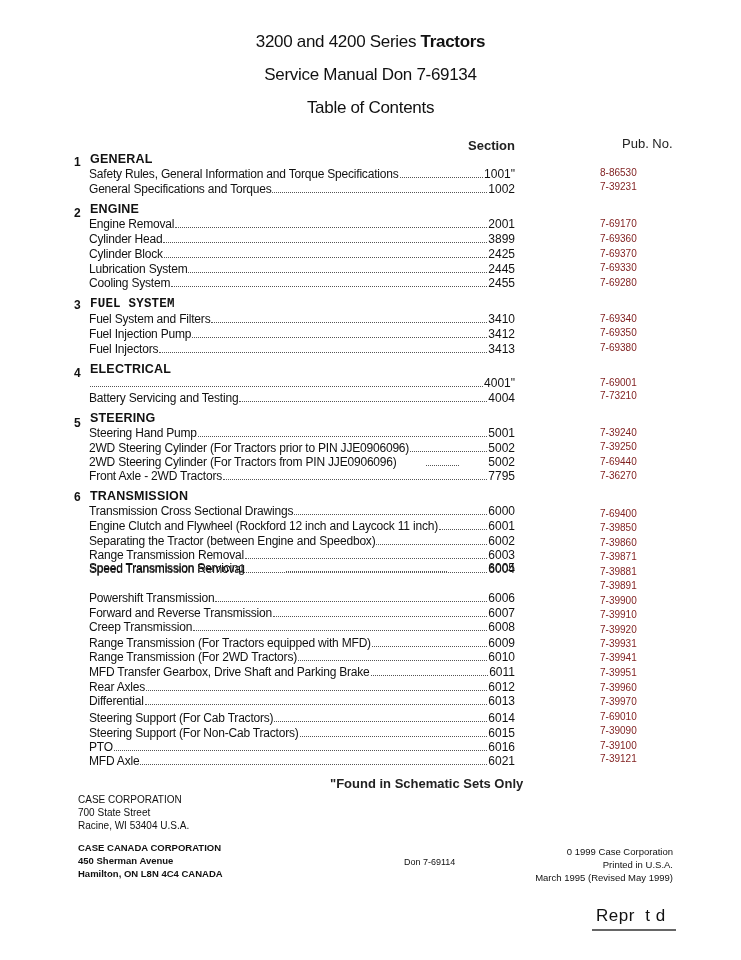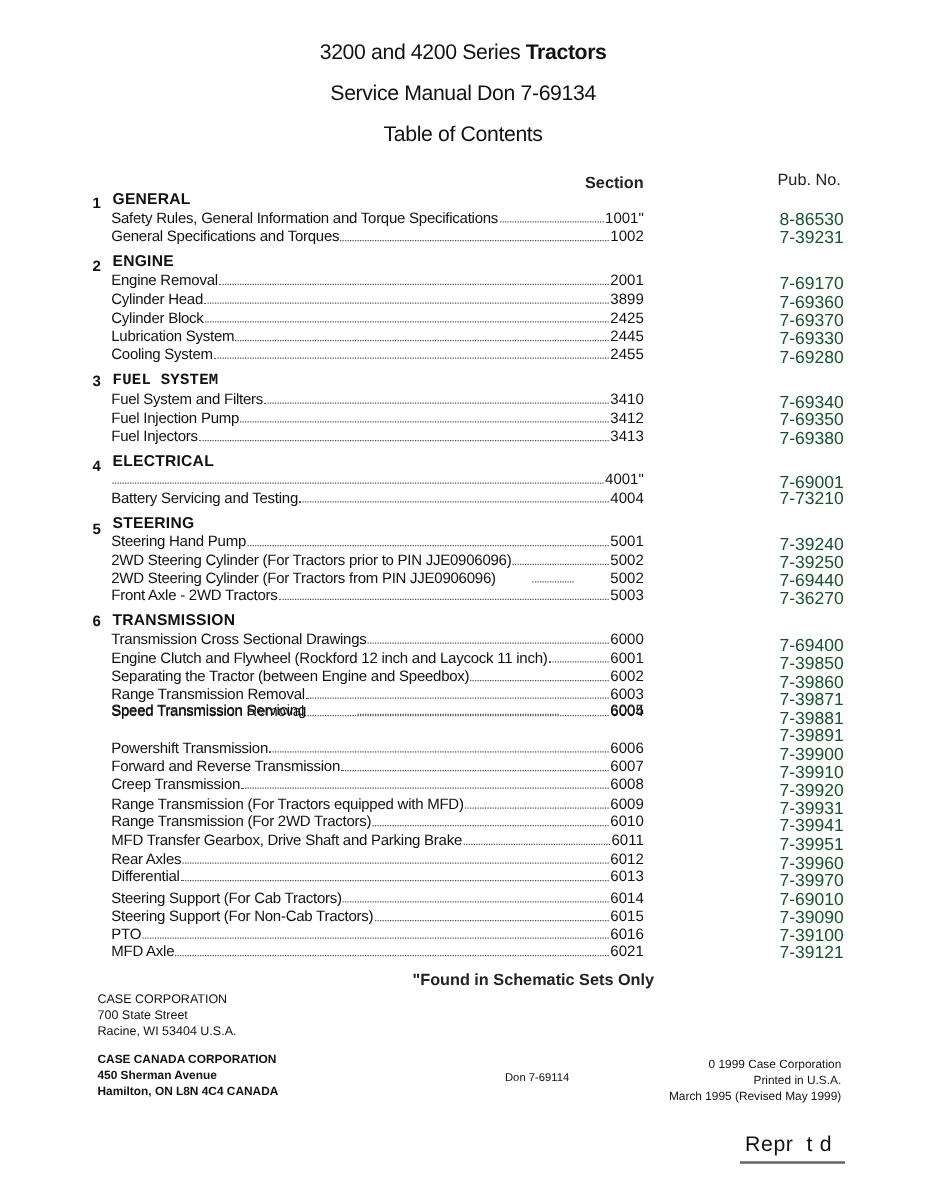--- a/index.html
+++ b/index.html
@@ -8,21 +8,21 @@
     .title { left:0; width:741px; text-align:center; font-size:17px; color:#111; letter-spacing:-0.3px; }
     .title b { font-weight:bold; }
     .colhead { font-size:13px; font-weight:bold; color:#222; }
     .pubhead { font-size:13px; color:#222; }
     .secnum { font-size:12px; font-weight:bold; left:74px; width:12px; text-align:left; }
     .sechead { font-size:12.5px; font-weight:bold; left:90px; letter-spacing:0.2px; }
     .entry { left:89px; width:426px; height:15px; font-size:12px; display:flex; align-items:flex-end; white-space:nowrap; color:#111; }
     .entry .lbl { flex:0 0 auto; letter-spacing:-0.2px; }
     .entry .dots { flex:1 1 auto; border-bottom:1px dotted #555; margin:0 1px 3px 1px; min-width:6px; }
     .entry .code { flex:0 0 auto; }
-    .pub { left:600px; width:75px; text-align:right; font-size:14px; color:#14532d; }
+    .pub { left:600px; width:75px; text-align:left; font-size:10px; color:#7f1d1d; }
     .found { font-size:13px; font-weight:bold; color:#222; }
     .addr { font-size:10px; line-height:13px; color:#111; }
     .addr.bold { font-weight:bold; font-size:9.5px; }
     .rt { font-size:9.5px; line-height:13px; text-align:right; color:#111; }
     .reprinted { font-size:17px; color:#111; letter-spacing:0.5px; }
     .underline { background:#666; height:2px; }
   </style>
 </head>
 <body>
 
@@ -135,21 +135,21 @@
 <div class="abs pub" style="top:441px;">7-39250</div>
 <div class="abs entry" style="top:454px;gap:28px;">
     <span class="lbl">2WD Steering Cylinder (For Tractors from PIN JJE0906096)</span>
     <span class="dots"></span>
     <span class="code">5002</span>
   </div>
 <div class="abs pub" style="top:456px;">7-69440</div>
 <div class="abs entry" style="top:468px;">
     <span class="lbl">Front Axle - 2WD Tractors</span>
     <span class="dots"></span>
-    <span class="code">5003</span>
+    <span class="code">7795</span>
   </div>
 <div class="abs pub" style="top:470px;">7-36270</div>
 
 <div class="abs secnum" style="top:490px;">6</div>
 <div class="abs sechead" style="top:489px;">TRANSMISSION</div>
 
 <div class="abs entry" style="top:503px;">
     <span class="lbl">Transmission Cross Sectional Drawings</span>
     <span class="dots"></span>
     <span class="code">6000</span>

